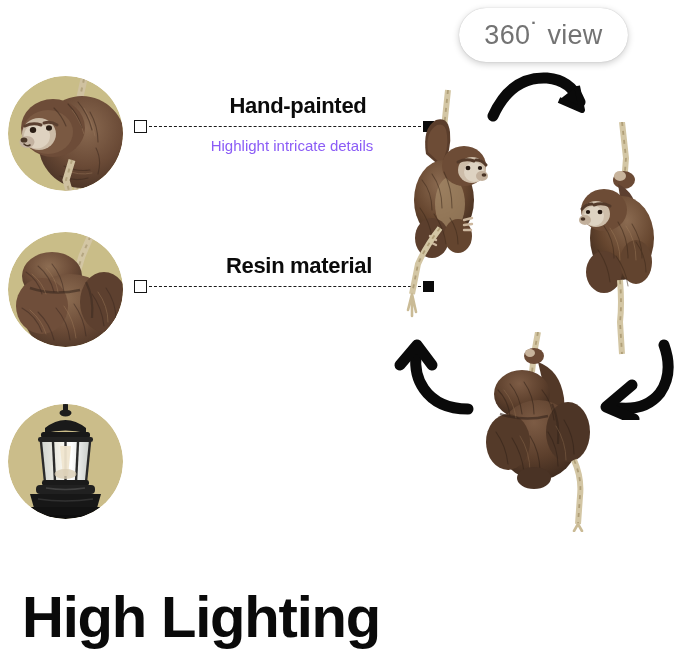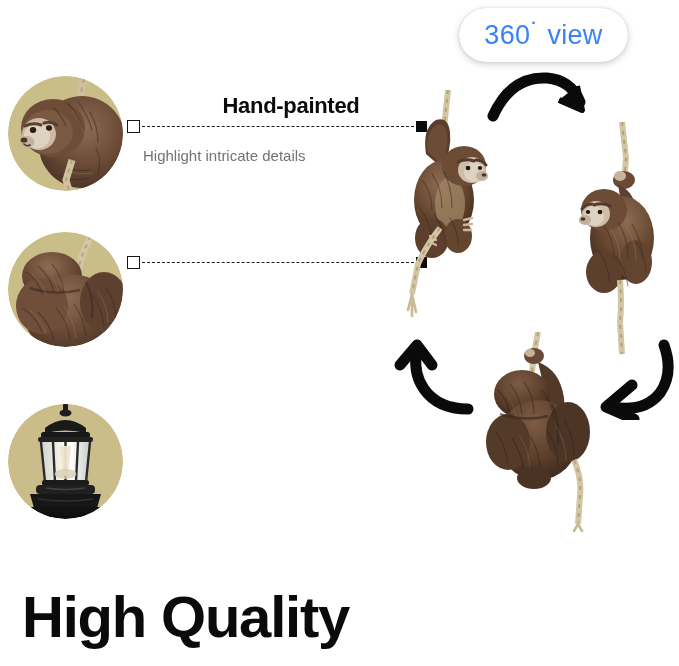--- a/index.html
+++ b/index.html
@@ -27,21 +27,21 @@
     border-radius: 27px;
     box-shadow: 0 2px 7px rgba(0,0,0,0.20), 0 0 1px rgba(0,0,0,0.25);
     display: flex;
     align-items: center;
     justify-content: center;
   }
   .badge-360 .badge-text {
     font-size: 27px;
     font-weight: 400;
     letter-spacing: 0.3px;
-    color: #3b82f6;
+    color: #737373;
     white-space: nowrap;
   }
   .badge-360 .deg {
     font-size: 27px;
     vertical-align: top;
     position: relative;
     top: -2px;
   }
 
   
@@ -64,21 +64,21 @@
     overflow: hidden;
   }
   .feature-row:nth-child(1) .thumb { top: 4px; }
   .feature-row:nth-child(2) .thumb { top: 0px; }
   .feature-row:nth-child(3) .thumb { top: 12px; }
 
   .thumb svg { display: block; width: 115px; height: 115px; }
 
   .feature-text {
     position: absolute;
-    left: 127px;
+    left: 134px;
     width: 300px;
   }
   .feature-row:nth-child(1) .feature-text { top: 22px; }
   .feature-row:nth-child(2) .feature-text { top: 22px; }
   .feature-row:nth-child(3) .feature-text { top: 34px; }
 
   .feature-title {
     font-size: 22px;
     font-weight: bold;
     color: #0b0b0b;
@@ -111,22 +111,23 @@
     flex: 0 0 auto;
   }
   .dash {
     flex: 1 1 auto;
     height: 0;
     border-top: 1.6px dashed #1b1b1b;
     margin: 0 2px;
   }
   .feature-sub {
     font-size: 15px;
-    color: #737373;
-    margin-top: 13px;
+    color: #8b5cf6;
+    text-align: center;
+    margin-top: 3px;
     white-space: nowrap;
     line-height: 1.2;
   }
   .f1 .feature-sub { padding-left: 16px; }
   .f2 .feature-sub { padding-left: 14px; }
   .f3 .feature-sub { padding-left: 12px; }
 
   .f3 .feature-text { width: 318px; }
 
   
@@ -288,20 +289,21 @@
             <path d="M24 42 Q34 50 38 62"></path>
               <path d="M38 36 Q48 46 50 60"></path>
             <path d="M22 78 Q34 88 38 102"></path>
               <path d="M56 74 Q66 88 68 106"></path>
             <path d="M90 60 Q100 74 100 90"></path>
           </g>
         </g>
       </svg>
     </div>
     <div class="feature-text">
+      <div class="feature-title">Resin material</div>
       <div class="connector">
         <span class="sq-open"></span>
         <span class="dash"></span>
         <span class="sq-fill"></span>
       </div>
     </div>
   </div>
 
   <div class="feature-row f3">
     <div class="thumb">
@@ -540,13 +542,13 @@
 
   <div class="arrow arrow-right">
     <svg viewBox="0 0 88 85" xmlns="http://www.w3.org/2000/svg">
       <path d="M74 10 Q84 38 70 58 Q54 78 22 72" stroke="#0a0a0a" stroke-width="11" fill="none" stroke-linecap="round"></path>
       <path d="M42 50 L16 72 L44 84" fill="none" stroke="#0a0a0a" stroke-width="11" stroke-linecap="round" stroke-linejoin="round"></path>
     </svg>
   </div>
 
 </div>
 
-<div class="headline">High Quality</div>
+<div class="headline">High Lighting</div>
 
 </body></html>

